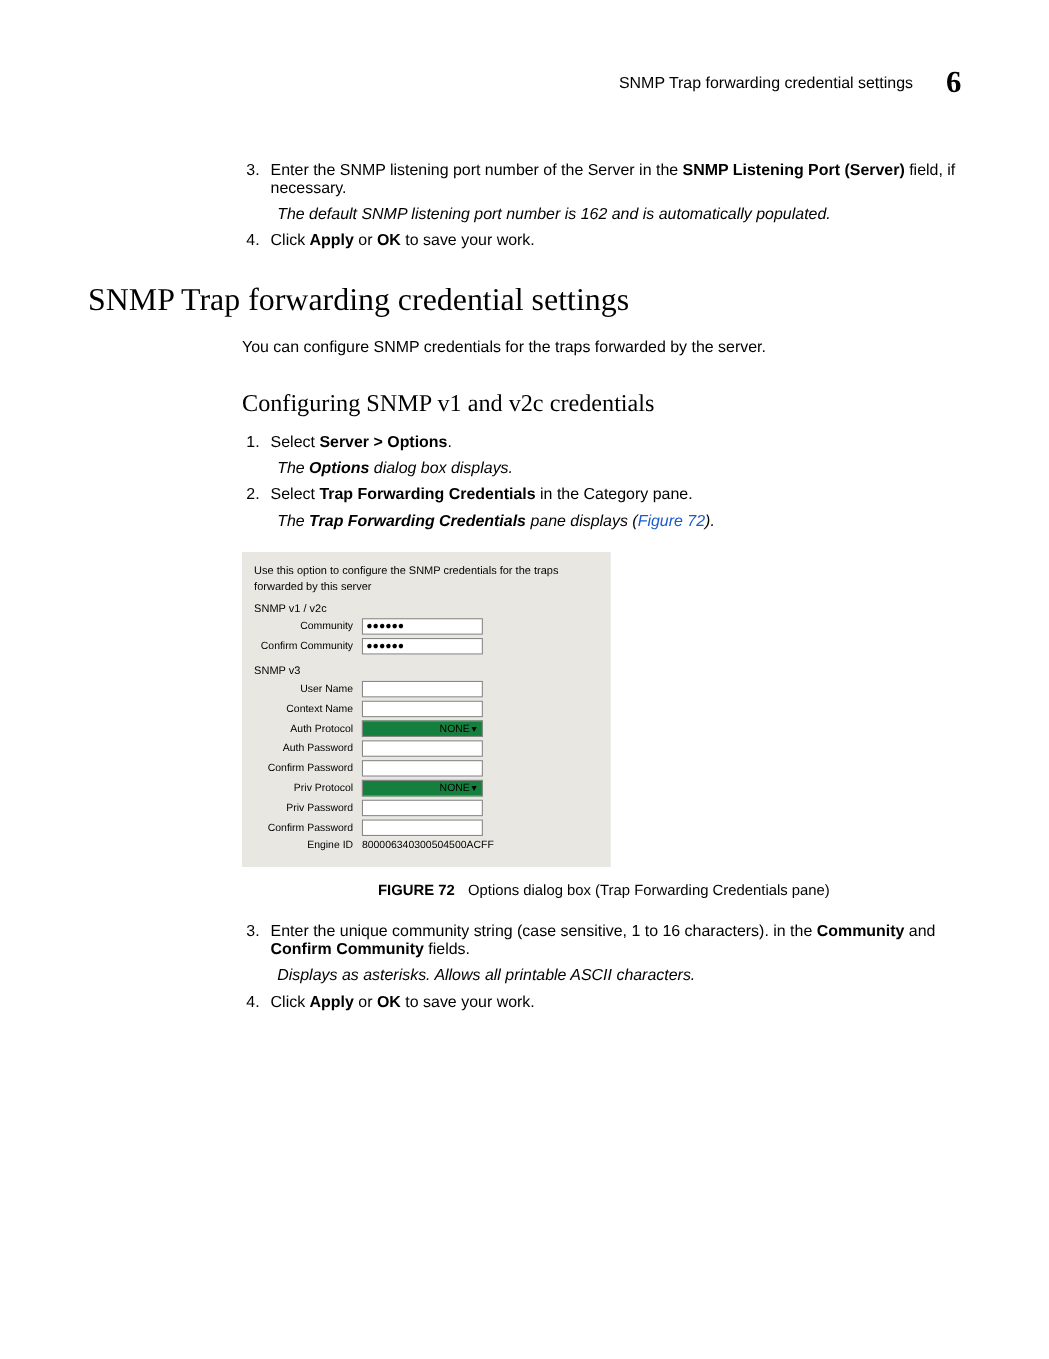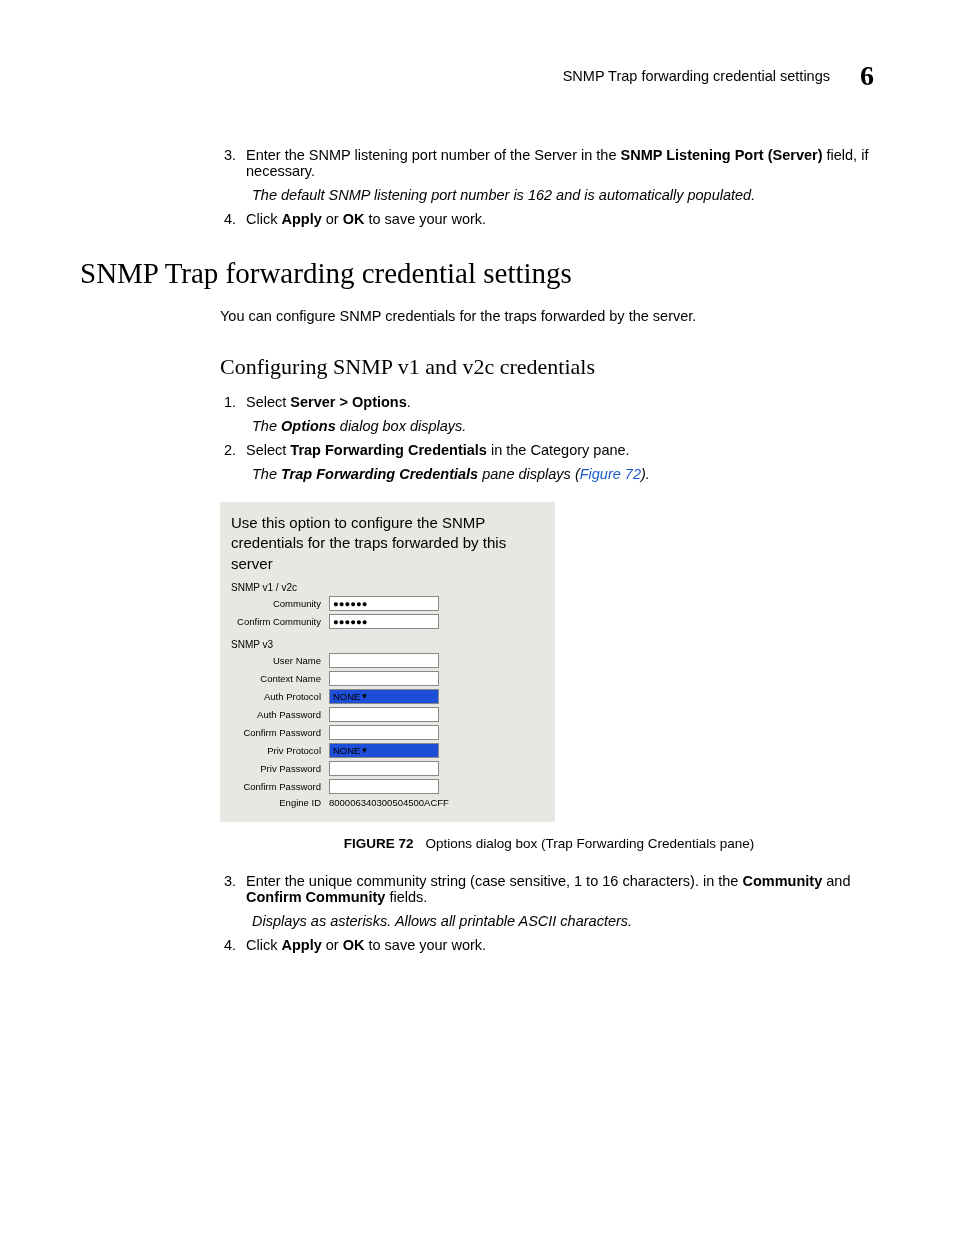--- a/index.html
+++ b/index.html
@@ -58,34 +58,34 @@
     width: 335px;
     background: #e8e7e2;
     border: 1px solid #e8e7e2;
     padding: 10px;
     font-family: Tahoma, Arial, sans-serif;
     font-size: 10px;
     color: #000;
     margin-top: 18px;
     box-sizing: border-box;
   }
-  .dialog .desc { font-size: 15px; line-height: 1.35; margin-bottom: 8px; }
+  .dialog .desc { font-size: 10px; line-height: 1.35; margin-bottom: 8px; }
   .section-label { font-size: 10px; margin: 4px 0 2px 0; }
   .form-row { display: flex; align-items: center; margin: 3px 0; }
   .form-row .lbl { width: 90px; text-align: right; padding-right: 8px; font-size: 9.5px; }
   .form-row .field {
     width: 110px; height: 15px; background: #fff; border: 1px solid #888;
     font-size: 9.5px; padding: 0 3px; display: flex; align-items: center;
     font-family: Tahoma, Arial, sans-serif;
     box-sizing: border-box;
   }
   .form-row .dropdown {
-    width: 110px; height: 15px; background: #1d4ed8; border: 1px solid #888;
+    width: 110px; height: 15px; background: #15803d; border: 1px solid #888;
     font-size: 9.5px; padding: 0 3px; display: flex; align-items: center;
-    justify-content: flex-start;
+    justify-content: flex-end;
     box-sizing: border-box;
   }
   .form-row .engine-val { font-size: 9.5px; }
   .caret { font-size: 8px; }
 
   .figure-caption {
     font-size: 13.5px;
     margin: 14px 0 22px 4px;
     text-align: center;
   }

